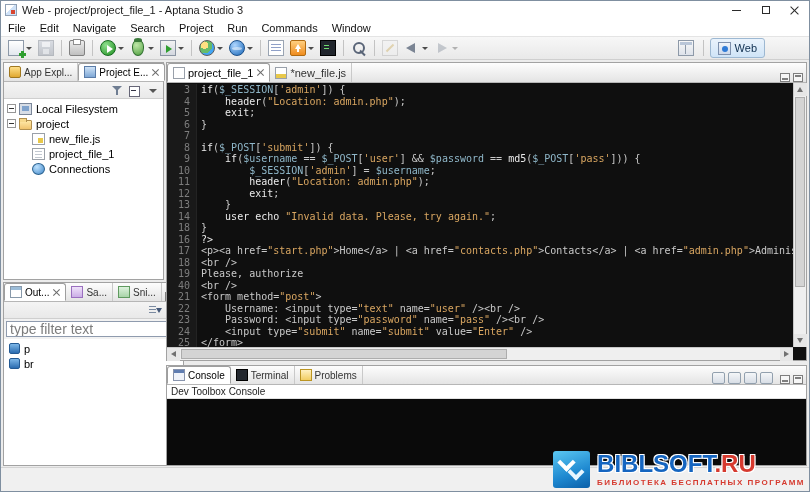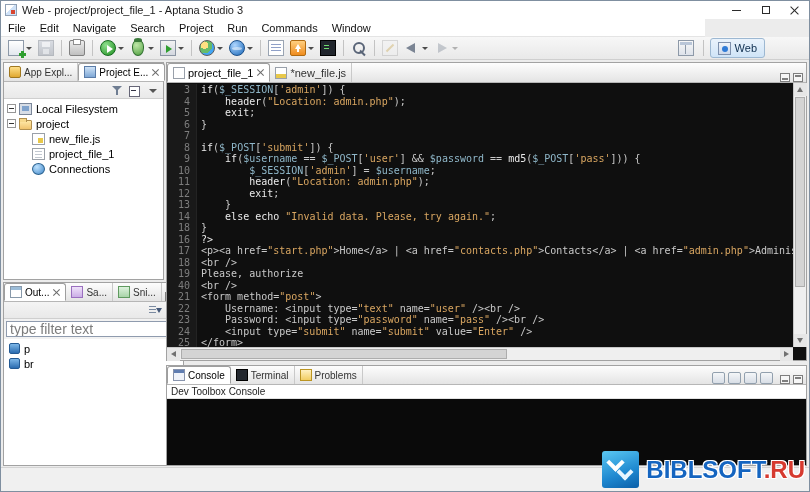--- a/index.html
+++ b/index.html
@@ -14,21 +14,21 @@
   .win-controls{margin-left:auto;display:flex;height:100%;}
   .win-btn{width:29px;height:100%;display:flex;align-items:center;justify-content:center;}
   .wc-min{width:9px;height:1px;background:#2b2b2b;display:block;}
   .wc-max{width:8px;height:8px;border:1px solid #2b2b2b;display:block;}
   .wc-close{position:relative;width:9px;height:9px;display:block;}
   .wc-close::before,.wc-close::after{content:"";position:absolute;left:-1px;top:4px;width:11px;height:1px;background:#2b2b2b;}
   .wc-close::before{transform:rotate(45deg);}
   .wc-close::after{transform:rotate(-45deg);}
 
   
-  .menubar{position:absolute;left:0;top:18px;width:704px;height:18px;background:#fff;display:flex;align-items:center;border-bottom:1px solid #e4e4e4;}
+  .menubar{position:absolute;left:0;top:18px;width:808px;height:18px;background:#fff;display:flex;align-items:center;border-bottom:1px solid #e4e4e4;}
   .menu-item{font-size:11px;color:#111;padding:0 7px;height:100%;display:flex;align-items:center;}
 
   
   .toolbar{position:absolute;left:0;top:36px;width:808px;height:23px;background:linear-gradient(#f7f7f7,#e9e9e9);border-bottom:1px solid #cfcfcf;display:flex;align-items:center;padding:0 4px;}
   .tb-group{display:flex;align-items:center;height:100%;}
   .tb-btn{display:flex;align-items:center;height:20px;padding:1px 2px;margin:0 1px;border-radius:2px;}
   .tb-disabled{opacity:.38;}
   .tb-sep{width:1px;height:16px;background:#c3c3c3;margin:0 4px;}
   .dd{width:0;height:0;border-left:3px solid transparent;border-right:3px solid transparent;border-top:3px solid #4c4c4c;margin-left:2px;}
   .ic{width:16px;height:16px;display:inline-block;position:relative;flex:0 0 auto;}
@@ -430,21 +430,21 @@
         <div class="code-line">
           <div class="line-num">12</div>
           <div class="line-text"><span class="tk-d">        </span><span class="tk-k">exit</span><span class="tk-d">;</span></div>
         </div>
         <div class="code-line">
           <div class="line-num">13</div>
           <div class="line-text"><span class="tk-d">    }</span></div>
         </div>
         <div class="code-line">
           <div class="line-num">14</div>
-          <div class="line-text"><span class="tk-d">    </span><span class="tk-k">else</span><span class="tk-d"> </span><span class="tk-k">echo</span><span class="tk-d"> </span><span class="tk-s">"Invalid data. Please, try again."</span><span class="tk-d">;</span></div>
+          <div class="line-text"><span class="tk-d">    </span><span class="tk-k">user</span><span class="tk-d"> </span><span class="tk-k">echo</span><span class="tk-d"> </span><span class="tk-s">"Invalid data. Please, try again."</span><span class="tk-d">;</span></div>
         </div>
         <div class="code-line">
           <div class="line-num">18</div>
           <div class="line-text"><span class="tk-d">}</span></div>
         </div>
         <div class="code-line">
           <div class="line-num">16</div>
           <div class="line-text"><span class="tk-k">?&gt;</span></div>
         </div>
         <div class="code-line">
@@ -527,14 +527,15 @@
   <div class="console-title">Dev Toolbox Console</div>
   <div class="console-black"></div>
 </div>
 
 <div class="statusbar"></div>
 
 <div class="watermark">
   <div class="wm-logo"></div>
   <div class="wm-text">
     <div class="wm-main"><span>BIBLSOFT</span><span class="tld">.RU</span></div>
+    <div class="wm-sub">БИБЛИОТЕКА БЕСПЛАТНЫХ ПРОГРАММ</div>
   </div>
 </div>
 
 </body></html>

